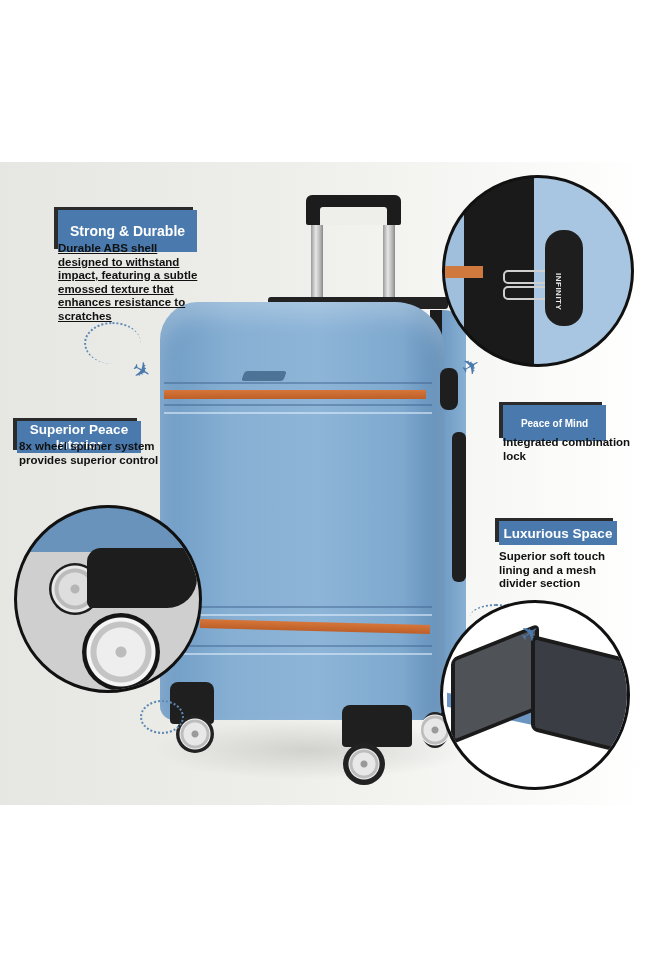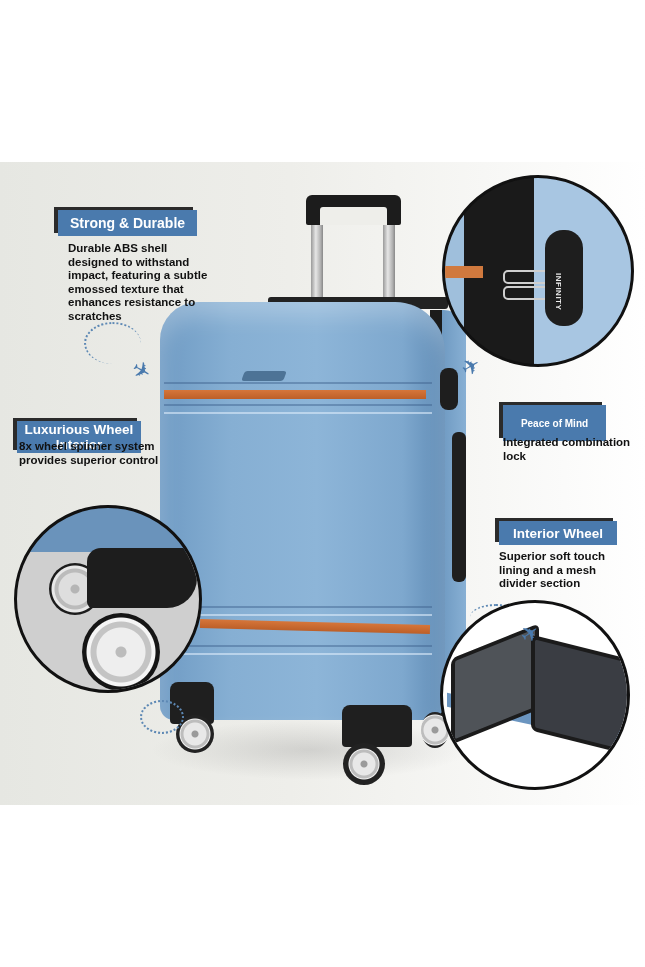--- a/index.html
+++ b/index.html
@@ -11,21 +11,21 @@
   .backdrop {
     position: absolute; left: 0; top: 162px; width: 645px; height: 643px;
     background: linear-gradient(90deg, #e6e7e2 0%, #eeeeea 45%, #f7f7f5 75%, #ffffff 100%);
   }
   .floor-shadow {
     position: absolute; left: 150px; top: 720px; width: 320px; height: 60px;
     background: radial-gradient(ellipse at center, rgba(120,120,120,0.25) 0%, rgba(120,120,120,0) 70%);
   }
   
   .label {
-    position: absolute; height: 26px; color: #fff; font-weight: bold;
+    position: absolute; height: 42px; color: #fff; font-weight: bold;
     background: #4a7aad; box-shadow: -4px -3px 0 #2b2b2b;
     display: flex; align-items: center; justify-content: center; text-align: center;
     line-height: 15px;
   }
   .desc {
     position: absolute; color: #111; font-weight: bold; font-size: 11.5px; line-height: 13.5px;
     white-space: pre-line;
   }
   
   .handle-bar {
@@ -176,34 +176,34 @@
 </div>
 
 <div class="circle circle-interior">
   <div class="base"></div>
   <div class="lid-left"></div>
   <div class="lid-right"></div>
   <div class="plane" style="left:78px; top:20px; color:#4a7aad; transform:rotate(-35deg);">✈</div>
 </div>
 
 <div class="label" style="left:58px; top:210px; width:139px; font-size:14px;">Strong &amp; Durable</div>
-<div class="desc" style="left:68px; top:242px;">Durable ABS shell
+<div class="desc" style="left:58px; top:242px;text-decoration:underline;">Durable ABS shell
 designed to withstand
 impact, featuring a subtle
 emossed texture that
 enhances resistance to
 scratches</div>
 
 <div class="label" style="left:17px; top:421px; width:124px; height:32px; font-size:13.5px; flex-direction:column;">
-  <span>Luxurious Wheel</span>
+  <span>Superior Peace</span>
   <span>Interior</span>
 </div>
 <div class="desc" style="left:19px; top:440px;">8x wheel spinner system
 provides superior control</div>
 
 <div class="label" style="left:503px; top:405px; width:103px; height:36px; font-size:10px;">Peace of Mind</div>
 <div class="desc" style="left:503px; top:436px;">Integrated combination
  lock</div>
 
-<div class="label" style="left:499px; top:521px; width:118px; height:24px; font-size:13.5px;">Interior Wheel</div>
+<div class="label" style="left:499px; top:521px; width:118px; height:24px; font-size:13.5px;">Luxurious Space</div>
 <div class="desc" style="left:499px; top:550px;">Superior soft touch
 lining and a mesh
 divider section</div>
 
 </body></html>

